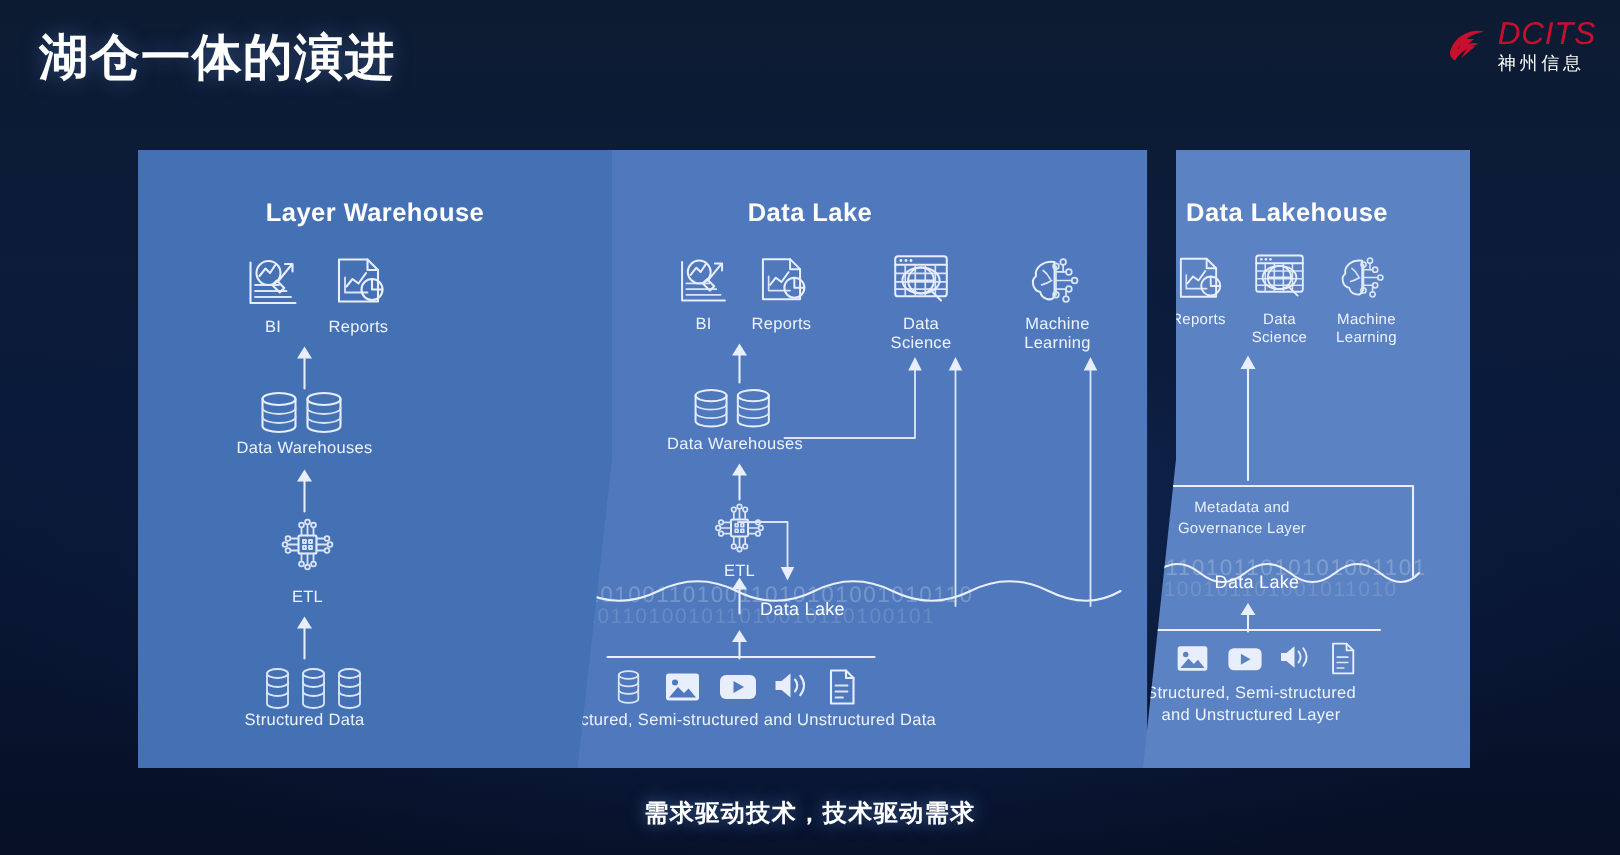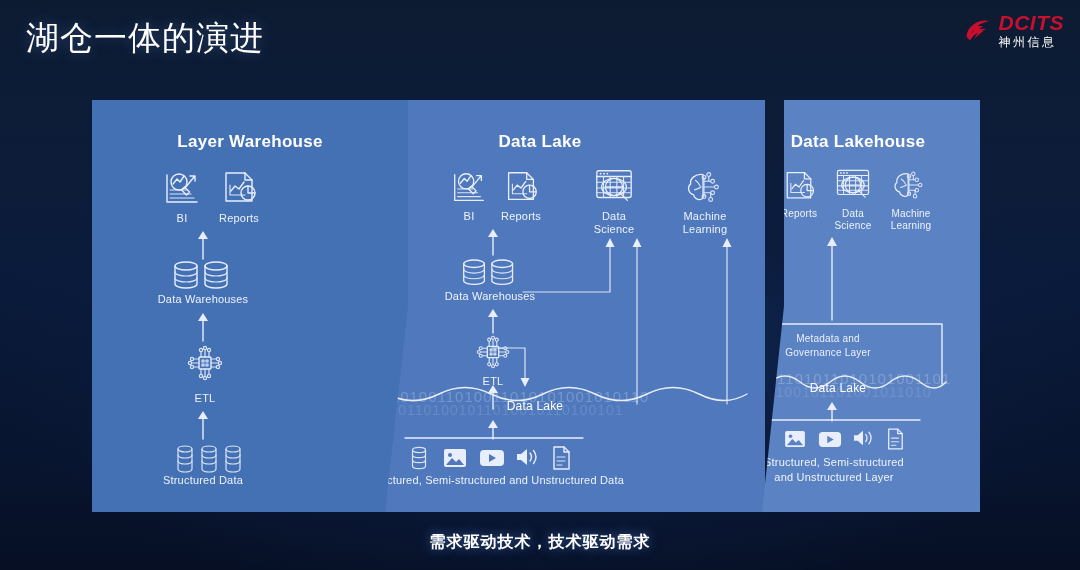--- a/index.html
+++ b/index.html
@@ -12,32 +12,32 @@
   }
   #slide {
     position:absolute; inset:0;
     background:
       radial-gradient(ellipse 70% 60% at 50% 62%, rgba(18,46,96,0.95) 0%, rgba(12,28,62,0.6) 45%, rgba(9,20,44,0) 75%),
       linear-gradient(180deg, #0d1b32 0%, #0c1c38 25%, #0a1a3a 50%, #081530 78%, #060f24 100%);
   }
   
   #title {
     position:absolute; left:26px; top:16px;
-    font-size:33px; font-weight:normal; color:#ffffff;
+    font-size:33px; font-weight:bold; color:#ffffff;
     letter-spacing:1px;
     text-shadow:0 0 14px rgba(120,170,255,0.35);
   }
   #logo {
     position:absolute; right:16px; top:12px;
     display:flex; align-items:center; gap:5px;
   }
   #logo .mark { width:32px; height:32px; flex:0 0 32px; }
   #logo .lt { display:flex; flex-direction:column; line-height:1; }
   #logo .lt .en {
-    color:#c8102e; font-size:21px; font-weight:bold;
+    color:#c8102e; font-size:21px; font-weight:normal;
     font-style:italic; letter-spacing:.5px;
   }
   #logo .lt .cn {
     color:#ffffff; font-size:12px; letter-spacing:2.5px; margin-top:3px;
   }
   
   #board {
     position:absolute; left:92px; top:100px; width:888px; height:412px;
   }
   .panel { position:absolute; top:0; height:100%; overflow:hidden; }

